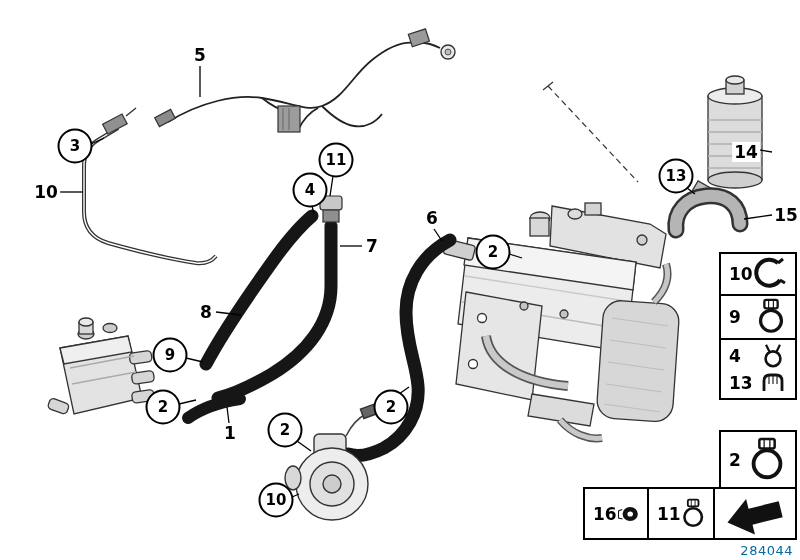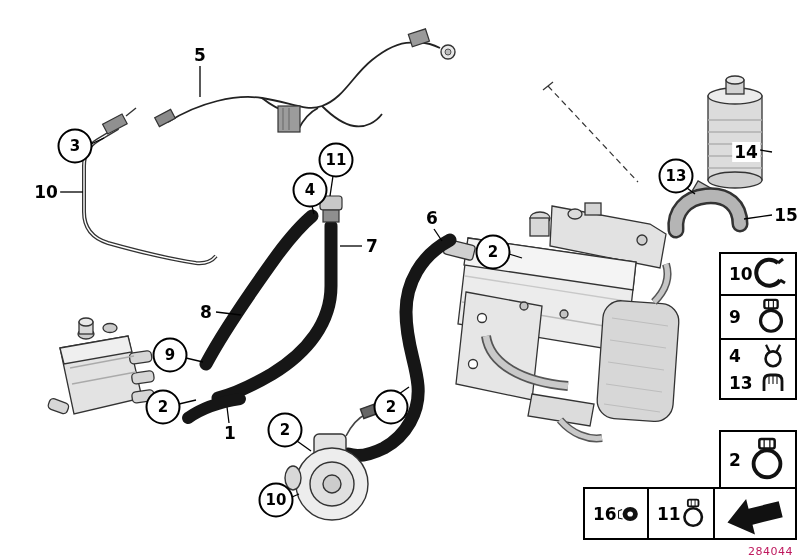--- a/index.html
+++ b/index.html
@@ -9,21 +9,21 @@
   .callout{position:absolute;transform:translate(-50%,-50%);display:flex;align-items:center;
            justify-content:center;color:#000;font-weight:bold;z-index:5;}
   .callout.circle{width:31px;height:31px;border:2.4px solid #000;border-radius:50%;
                   background:#fff;font-size:15px;line-height:1;}
   .callout.plain{font-size:17px;background:#fff;padding:0 2px;}
   .lg-box{position:absolute;border:2px solid #000;background:#fff;box-sizing:border-box;
           display:flex;align-items:center;justify-content:space-between;padding:2px 8px;z-index:4;}
   .lg-num{font-size:17px;font-weight:bold;color:#000;}
   .lg-col{display:flex;flex-direction:column;justify-content:space-around;height:100%;width:100%;}
   .lg-row{display:flex;align-items:center;justify-content:space-between;flex:1;}
-  .part-number{position:absolute;right:7px;bottom:2px;font-size:11px;color:#be185d;letter-spacing:0.5px;}
+  .part-number{position:absolute;right:7px;bottom:2px;font-size:13px;color:#0369a1;letter-spacing:0.5px;}
 </style>
 </head>
 <body>
 
 <div class="stage">
 
   <svg class="art" width="800" height="560" viewBox="0 0 800 560">
 
     <g fill="none" stroke="#222" stroke-width="1.8">
       <path d="M168,122 C200,102 236,94 262,98 C290,102 306,112 322,106 C344,98 352,76 372,60 C388,47 404,41 416,43"></path>

